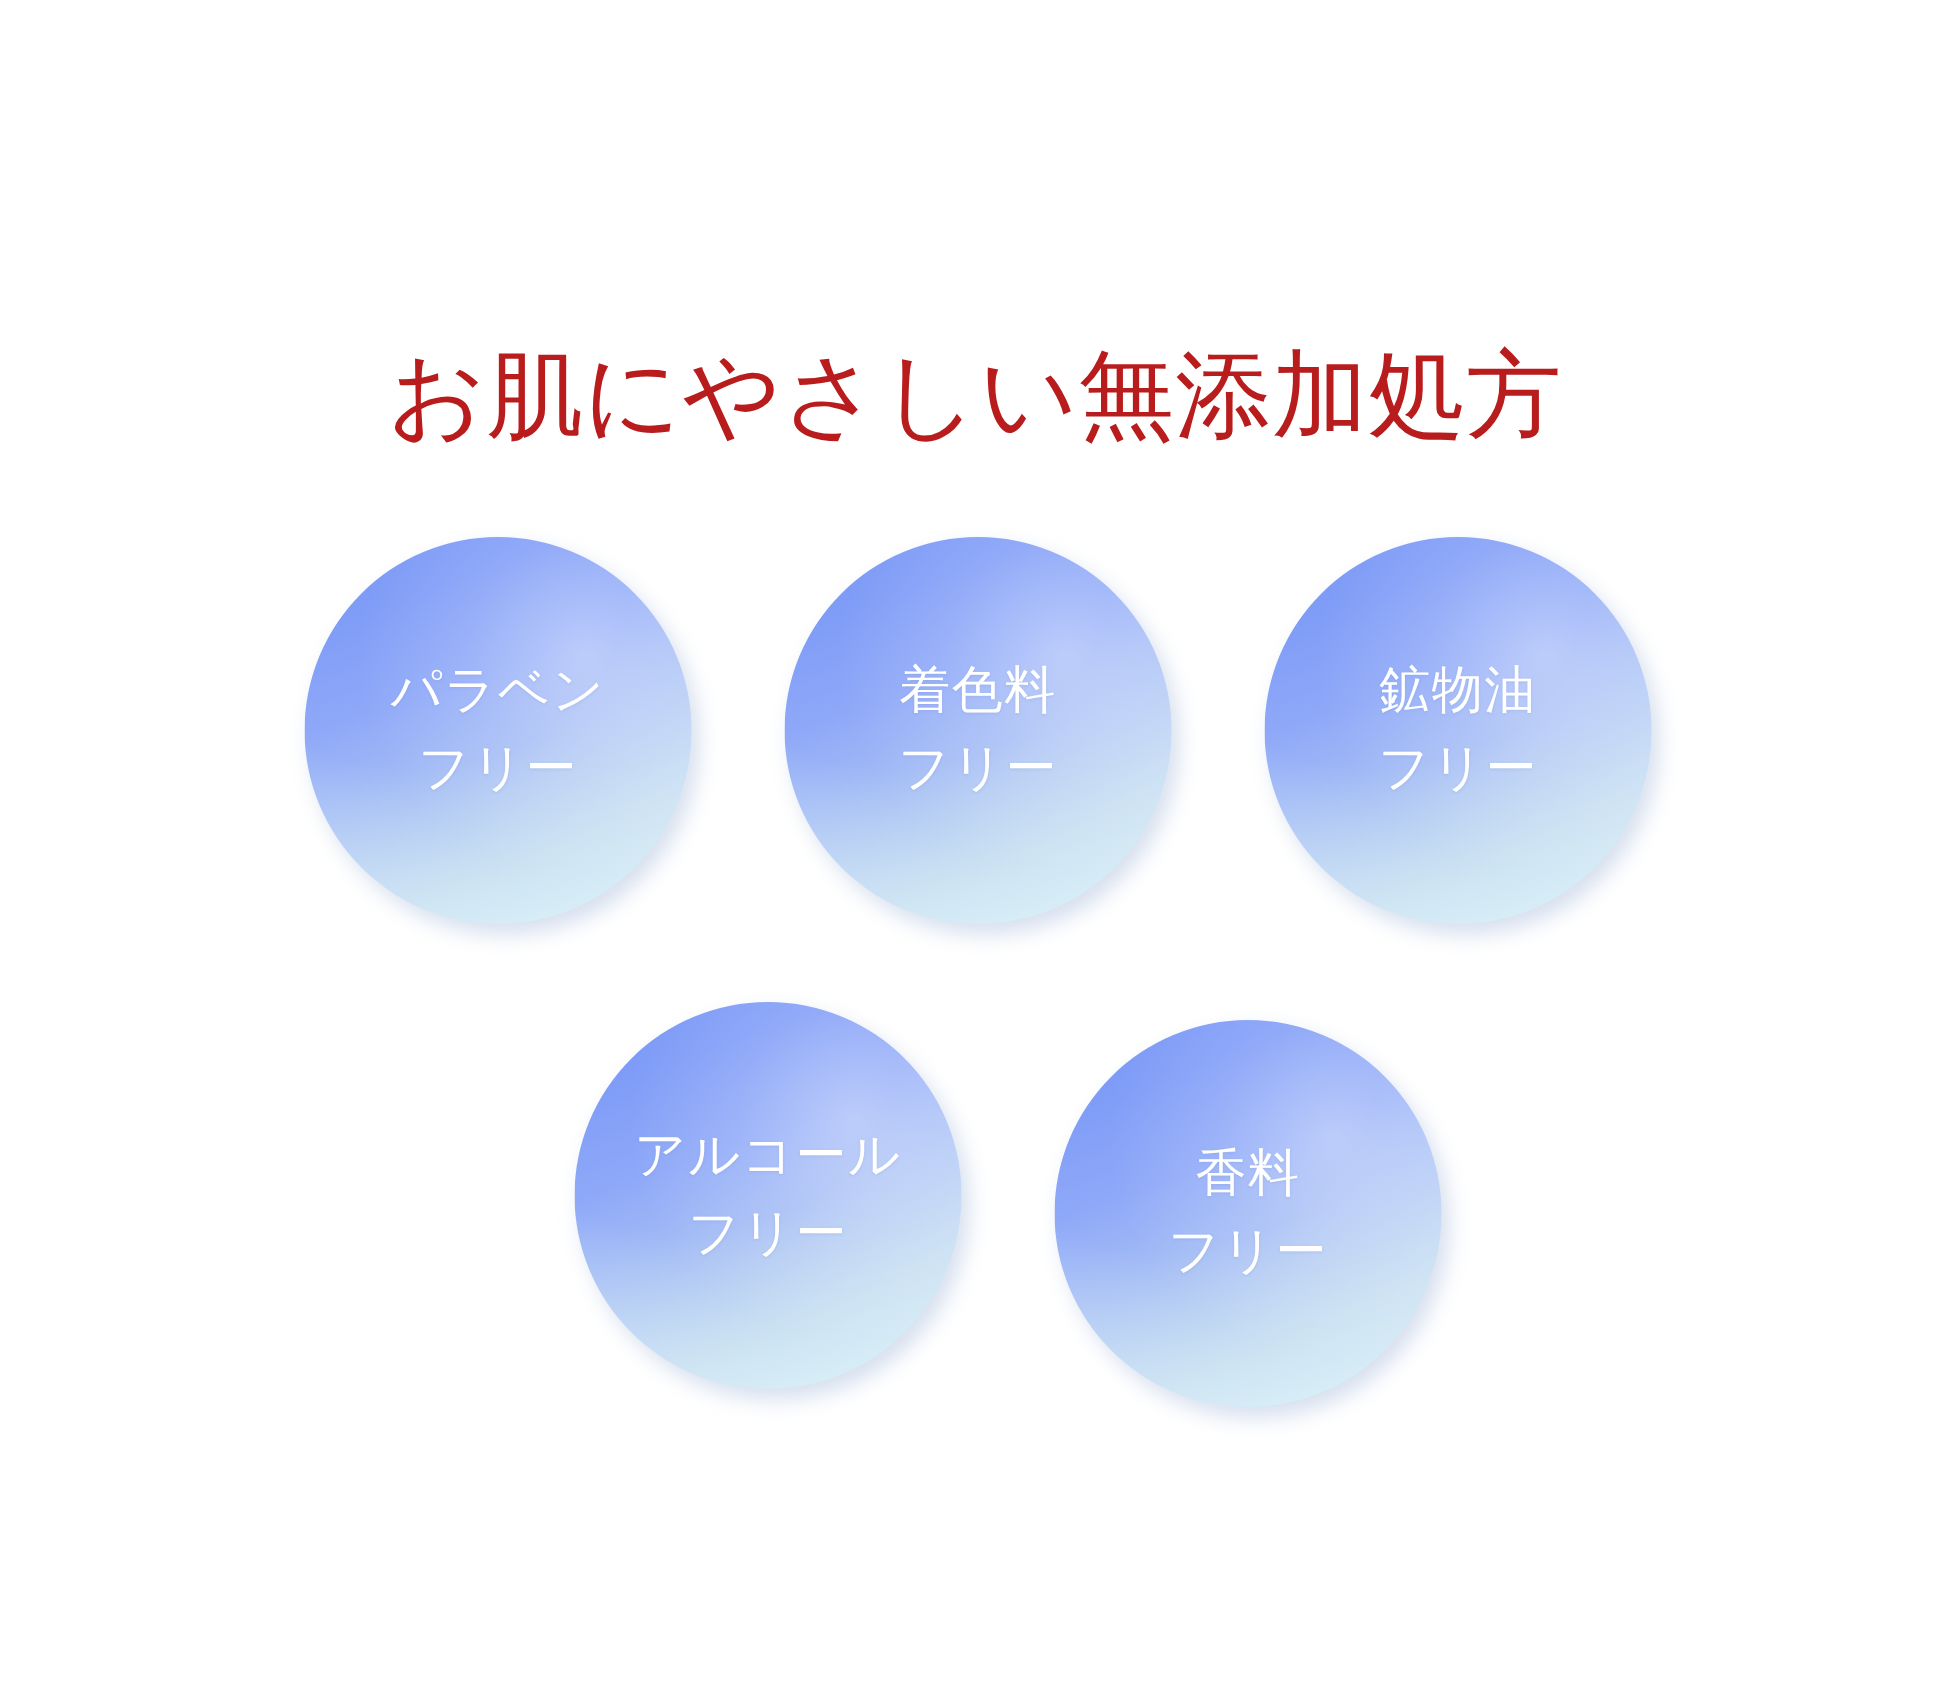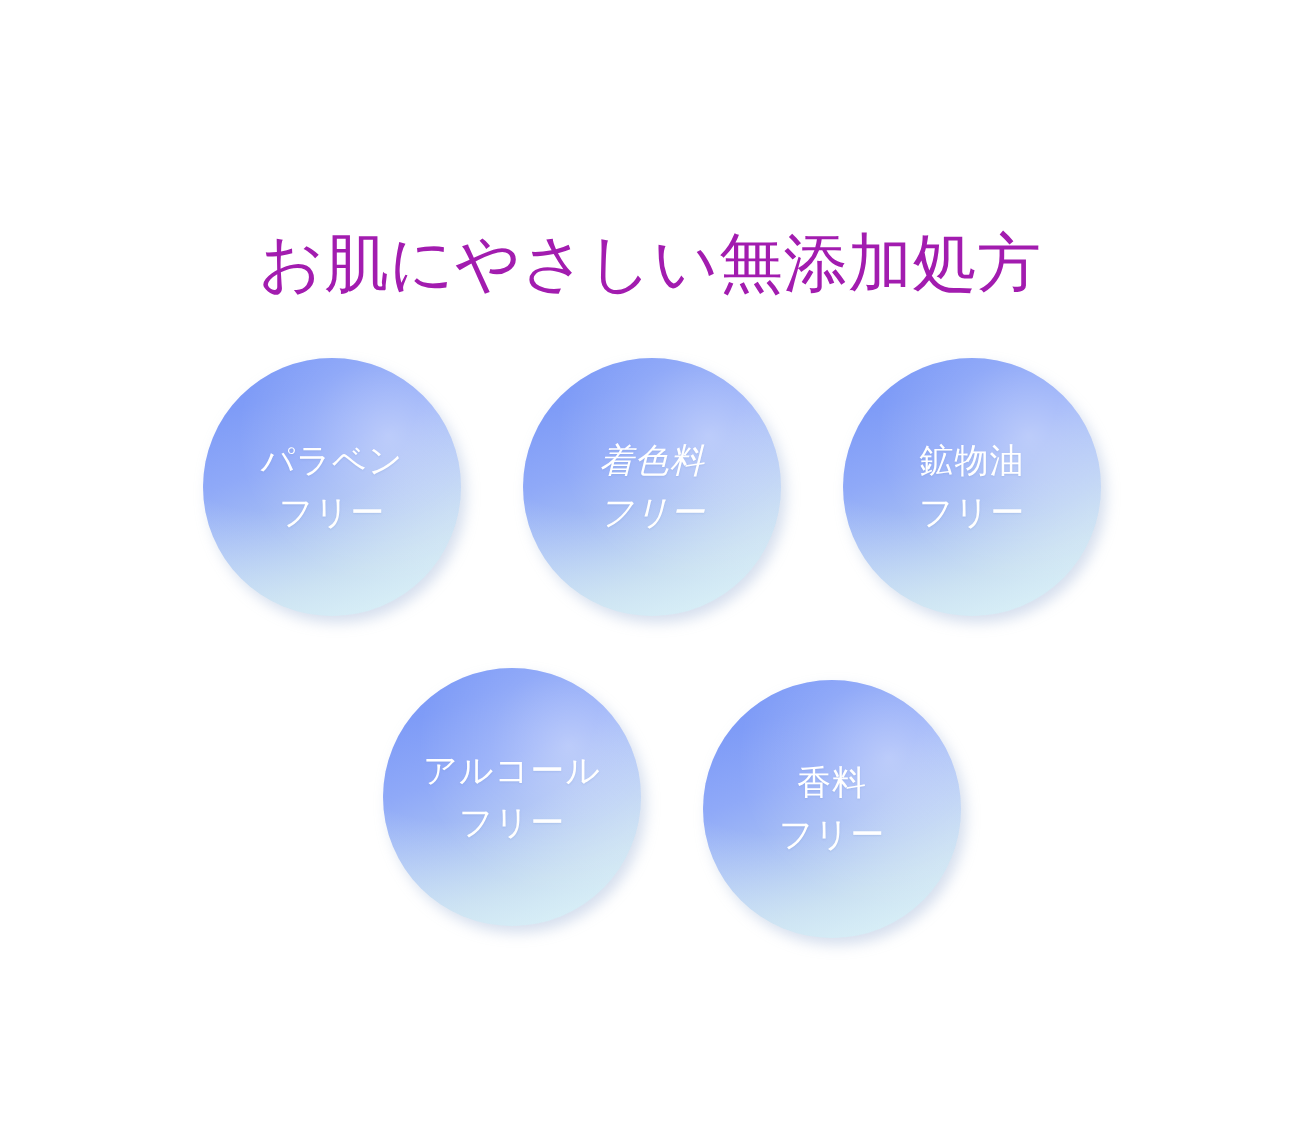--- a/index.html
+++ b/index.html
@@ -25,21 +25,21 @@
   .headline {
     position: absolute;
     left: 0;
     top: 188px;
     width: 1300px;
     text-align: center;
     font-size: 64px;
     line-height: 1.0;
     letter-spacing: 0.5px;
     font-weight: 400;
-    color: #a21caf;
+    color: #b91c1c;
     white-space: nowrap;
   }
 
   
   .badge-grid {
     position: absolute;
     left: 0;
     top: 0;
     width: 1300px;
     height: 1013px;
@@ -91,21 +91,21 @@
     line-height: 1.52;
     text-align: center;
     font-weight: 400;
     letter-spacing: 1px;
     white-space: nowrap;
     text-shadow: 0 1px 2px rgba(110,140,200,0.22);
   }
 
   
   .badge-1 { left: 203px; top: 358px; }
-  .badge-2 { left: 523px; top: 358px; font-style: italic; }
+  .badge-2 { left: 523px; top: 358px; }
   .badge-3 { left: 843px; top: 358px; }
   
   .badge-4 { left: 383px; top: 668px; }
   .badge-5 { left: 703px; top: 680px; }
 </style>
 </head>
 <body>
 
 <div class="page">
 

